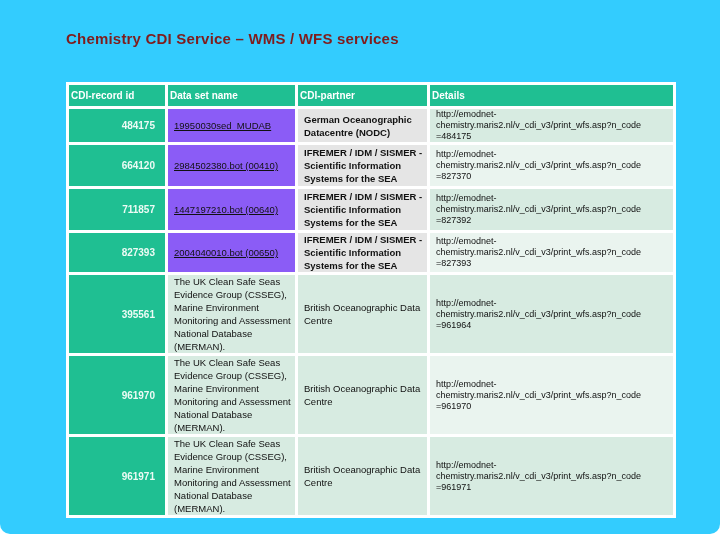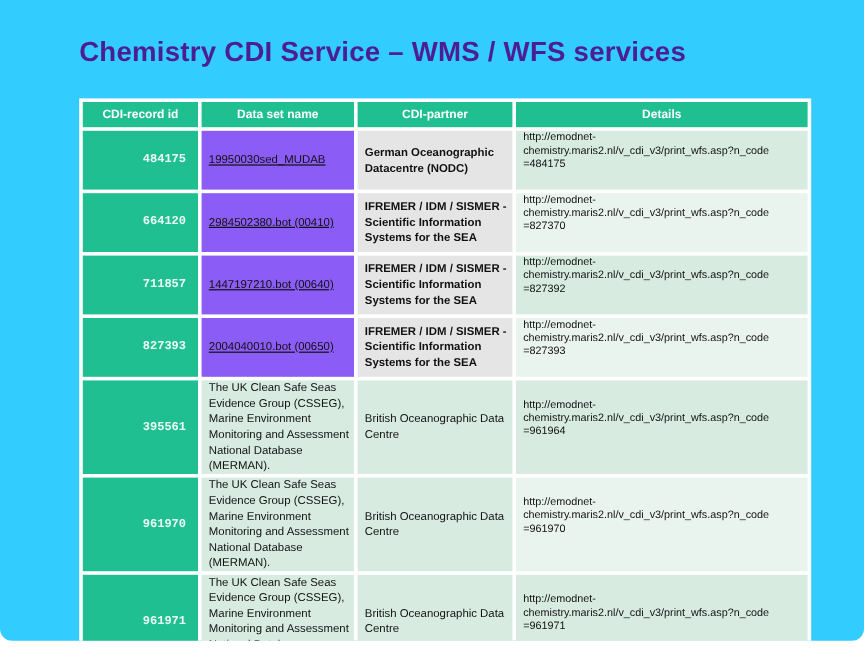--- a/index.html
+++ b/index.html
@@ -8,24 +8,24 @@
     position: relative;
     width: 720px; height: 534px;
     background: #33CCFE;
     border-radius: 0 0 10px 10px;
     overflow: hidden;
   }
   .title {
     position: absolute;
     left: 66px; top: 30px;
     margin: 0;
-    font-size: 23px;
+    font-size: 15px;
     font-weight: bold;
     letter-spacing: 0.2px;
-    color: #4c1d95;
+    color: #7f1d1d;
     white-space: nowrap;
   }
   table.cdi {
     position: absolute;
     left: 66px; top: 82px;
     border-collapse: separate;
     border-spacing: 3px;
     background: #ffffff;
     table-layout: fixed;
   }
@@ -37,43 +37,42 @@
     margin: 0;
     vertical-align: middle;
     white-space: pre-line;
     overflow: hidden;
   }
   th {
     background: #1FBF92;
     color: #ffffff;
     font-size: 10px;
     font-weight: bold;
-    text-align: center;
+    text-align: left;
     height: 21px;
     padding: 0 2px;
   }
   td { color: #111111; }
   td.id {
     background: #1FBF92;
     color: #EDFBF5;
     font-size: 10px;
     font-weight: bold;
     text-align: right;
     padding: 0 10px 0 18px;
-    font-family: Liberation Mono, monospace;
   }
   td.name, td.partner {
     font-size: 9.5px;
     line-height: 13px;
     padding: 0 3px 0 6px;
   }
   td.details {
     font-size: 9px;
     line-height: 11px;
-    padding: 0 3px 16px 6px;
+    padding: 0 3px 0 6px;
   }
   .bg-white  { background: #8b5cf6; text-decoration: underline; }
   .bg-tintA  { background: #e5e5e5; font-weight: bold; }
   .bg-tintM  { background: #D7EBE1; }
   .bg-tintL  { background: #EAF4EF; }
   tr.h-hdr  { height: 21px; }
   tr.h-r1 { height: 33px; }
   tr.h-r2 { height: 41px; }
   tr.h-r3 { height: 41px; }
   tr.h-r4 { height: 37px; }

